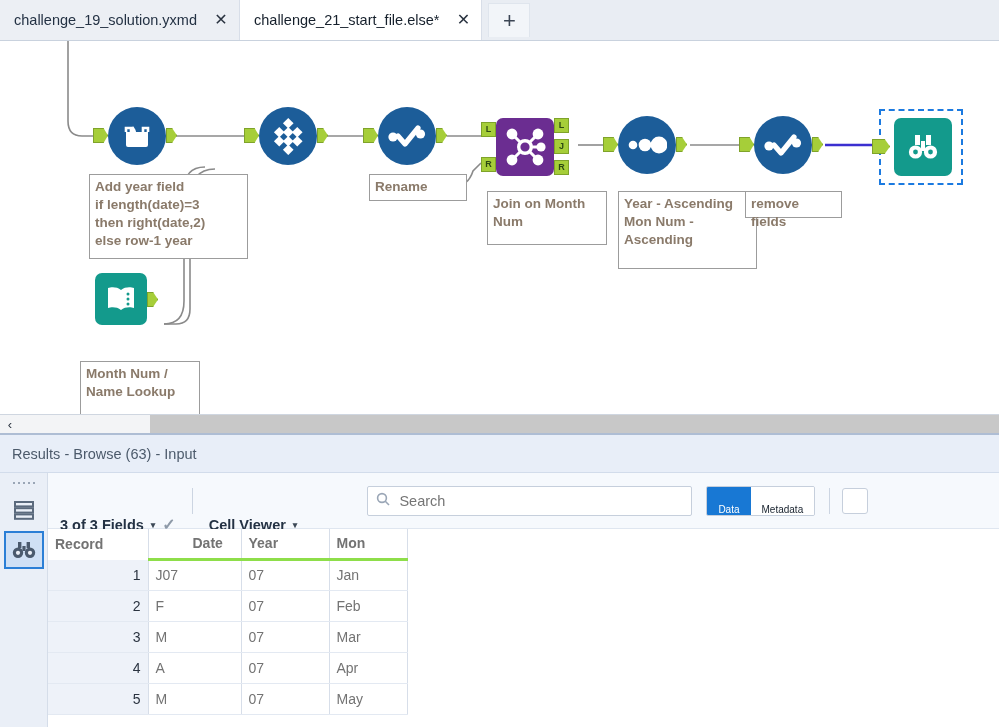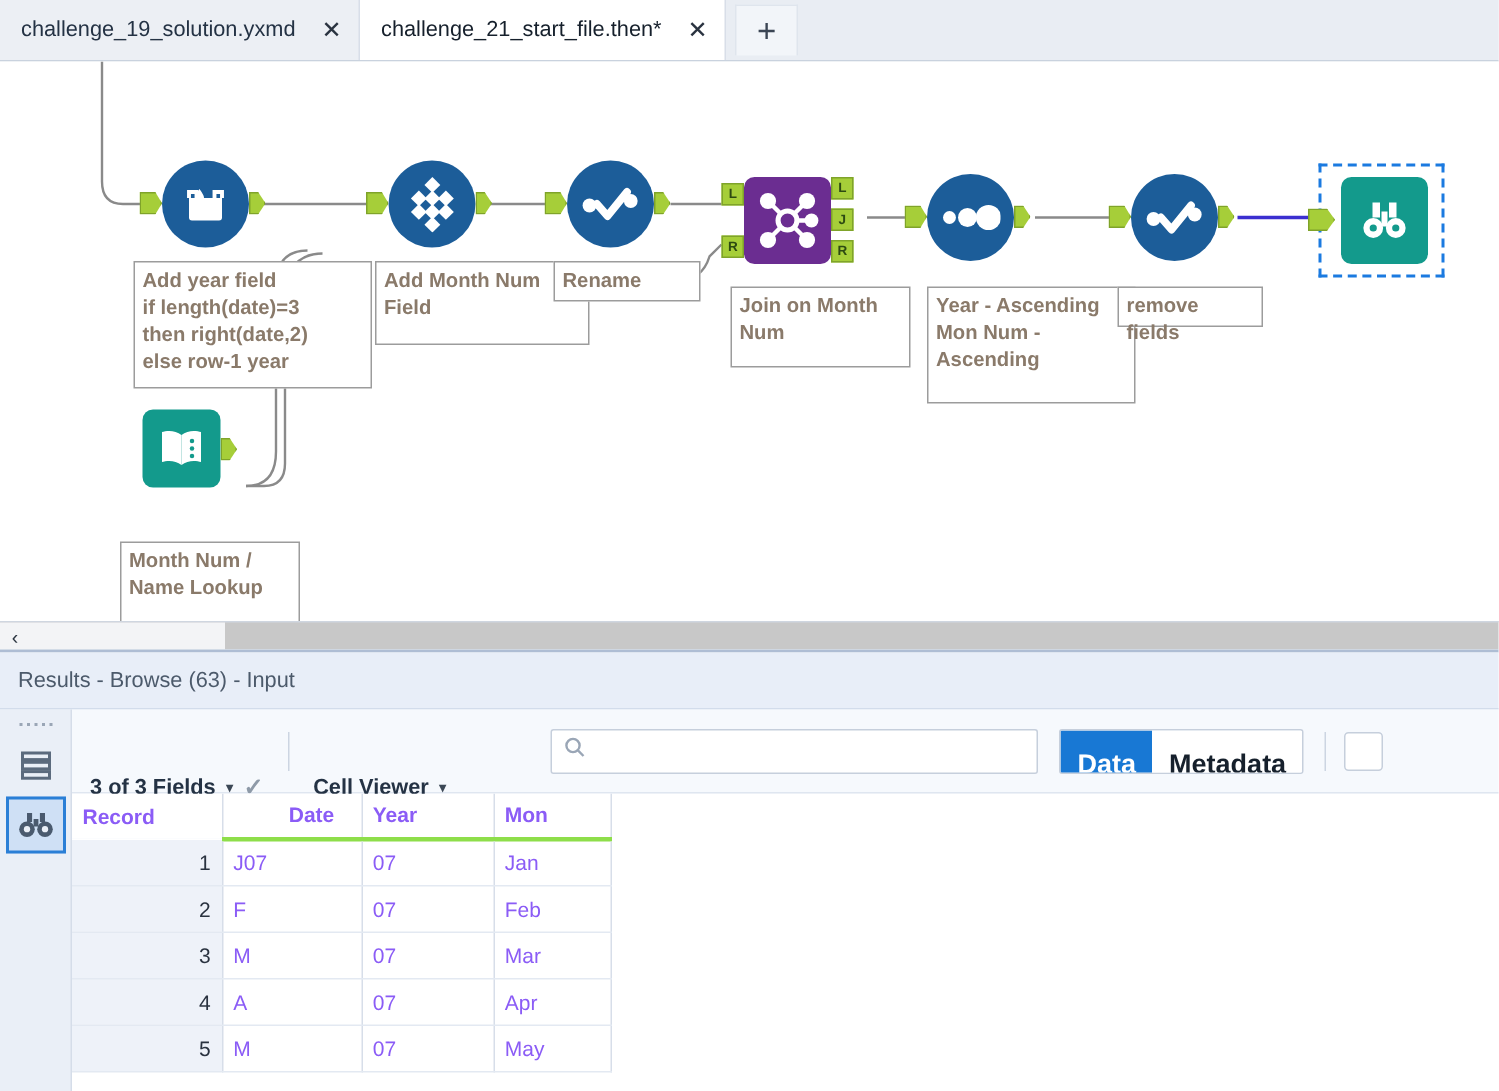--- a/index.html
+++ b/index.html
@@ -191,35 +191,35 @@
     background: transparent;
   }
   #dm-group {
     display: flex; margin-left: 14px;
     border: 1px solid #c6cfdc; border-radius: 2px; overflow: hidden;
     height: 30px;
   }
   .dm-btn {
     padding: 0 11px; height: 45px;
     display: flex; align-items: center;
-    font-size: 18px; font-weight: bold; cursor: pointer;
+    font-size: 10px; font-weight: normal; cursor: pointer;
   }
   .dm-btn.on { background: #1878d4; color: #fff; }
   .dm-btn.off { background: #fff; color: #16202c; }
   #tb-edge-sep { width: 1px; height: 26px; background: #ccd5e2; margin-left: 14px; }
   #tb-edge-btn {
     margin-left: 12px; width: 26px; height: 26px;
     border: 1px solid #c6cfdc; border-radius: 3px; background: #fff;
   }
 
   
   #grid { position: absolute; left: 48px; top: 56px; width: 951px; height: 200px; overflow: hidden; }
   table { border-collapse: collapse; }
   th, td {
-    font-size: 14px; color: #8b5cf6;
+    font-size: 14px; color: #737373;
     height: 31px; padding: 0 7px;
     border-right: 1px solid #d7dee9;
     border-bottom: 1px solid #e3e9f2;
     background: #fff;
   }
   thead th {
     font-weight: bold; text-align: left;
     background: #fff; border-bottom: 3px solid #8ede4a;
     height: 30px;
   }
@@ -235,21 +235,21 @@
 </style>
 </head>
 <body>
 
 <div id="tabbar">
   <div class="tab inactive">
     <span class="tab-label">challenge_19_solution.yxmd</span>
     <span class="tab-close">✕</span>
   </div>
   <div class="tab active">
-    <span class="tab-label">challenge_21_start_file.then*</span>
+    <span class="tab-label">challenge_21_start_file.else*</span>
     <span class="tab-close">✕</span>
   </div>
   <div id="tab-add">+</div>
   <div id="tabbar-rest"></div>
 </div>
 
 <div id="canvas">
 
   <svg class="wires">
 
@@ -403,22 +403,20 @@
       </svg>
     </div>
     <div class="port out" style="left:52px; top:19px;"></div>
   </div>
 
   <div class="annot" style="left:89px; top:133px; width:159px; height:85px;">Add year field
 if length(date)=3
 then right(date,2)
 else row-1 year</div>
 
-  <div class="annot" style="left:250px; top:133px; width:143px; height:56px;">Add Month Num
-Field</div>
 
   <div class="annot" style="left:369px; top:133px; width:98px; height:27px;">Rename</div>
 
   <div class="annot" style="left:487px; top:150px; width:120px; height:54px;">Join on Month
 Num</div>
 
   <div class="annot" style="left:606px; top:150px; width:139px; height:78px;margin-left:12px;">Year - Ascending
 Mon Num -
 Ascending</div>
 
@@ -478,20 +476,21 @@
         <span class="caret">▾</span>
       </div>
 
       <div id="searchbox">
         <span>
           <svg width="14" height="14" viewBox="0 0 14 14">
             <circle cx="6" cy="6" r="4.4" fill="none" stroke="#9aa6b6" stroke-width="1.6"></circle>
             <line x1="9.3" y1="9.3" x2="13" y2="13" stroke="#9aa6b6" stroke-width="1.6"></line>
           </svg>
         </span>
+        <input type="text" placeholder="Search" style="">
       </div>
 
       <div id="dm-group">
         <div class="dm-btn on">Data</div>
         <div class="dm-btn off">Metadata</div>
       </div>
 
       <div id="tb-edge-sep"></div>
       <div id="tb-edge-btn"></div>
     </div>

